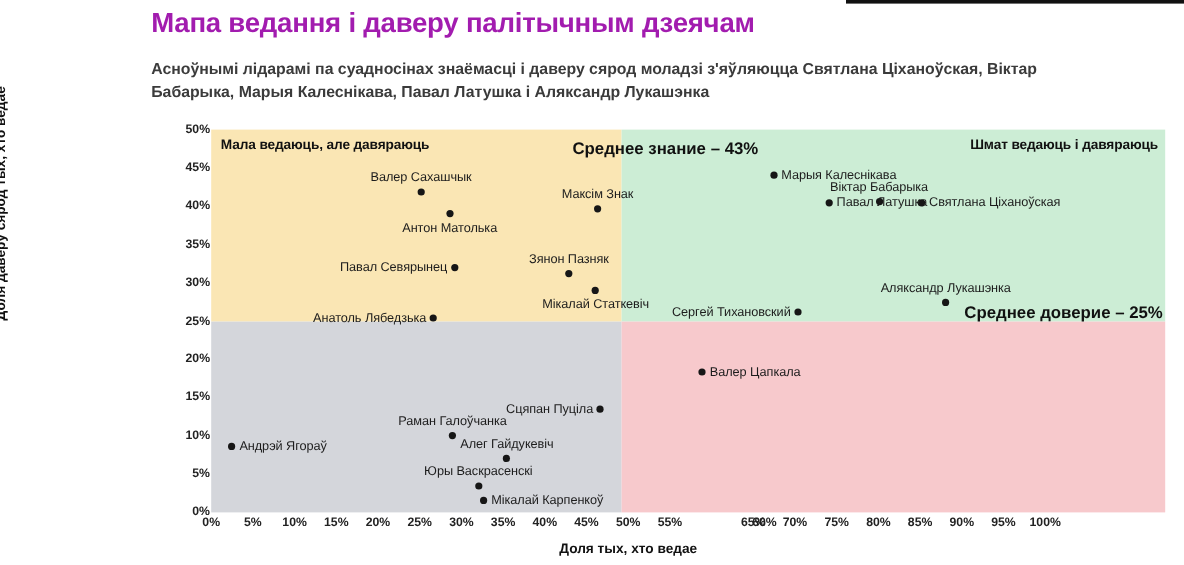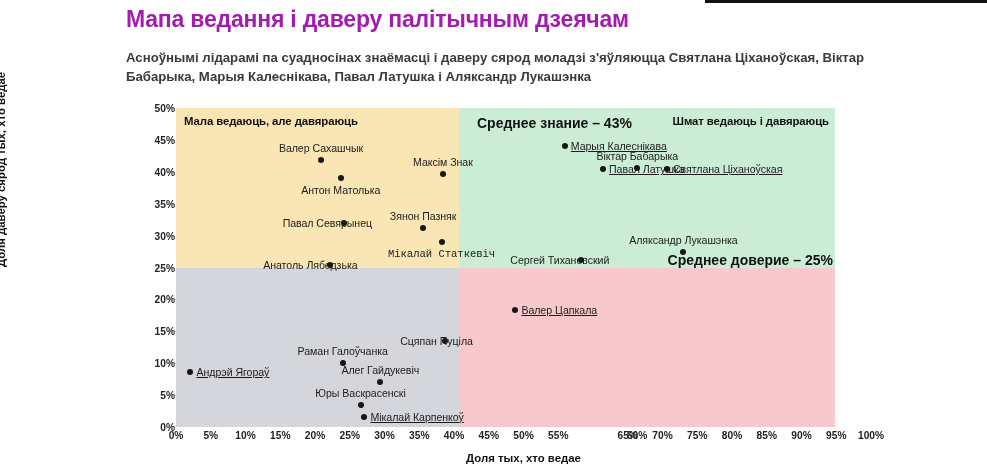--- a/index.html
+++ b/index.html
@@ -18,21 +18,21 @@
     position:absolute;left:126px;top:6px;width:780px;
     font-size:23px;font-weight:bold;letter-spacing:-0.2px;
     color:#a21caf;line-height:1.15;
   }
   .subtitle{
     position:absolute;left:126px;top:48px;width:790px;
     font-size:13.2px;font-weight:bold;color:#3b3b3b;line-height:1.45;
   }
 
   
-  .plot-wrap{position:absolute;left:176px;top:108px;width:659px;height:319px;}
+  .plot-wrap{position:absolute;left:176px;top:108px;width:795px;height:319px;}
   .quad{position:absolute;}
   .q-tl{left:0;top:0;width:43%;height:50%;}
   .q-tr{left:43%;top:0;width:57%;height:50%;}
   .q-bl{left:0;top:50%;width:43%;height:50%;}
   .q-br{left:43%;top:50%;width:57%;height:50%;}
 
   .quad-label{
     position:absolute;font-size:11.4px;font-weight:bold;color:#111;
     white-space:nowrap;letter-spacing:-0.1px;
   }
@@ -49,22 +49,22 @@
 
   
   .pt{
     position:absolute;width:6px;height:6px;border-radius:50%;
     background:#161616;transform:translate(-50%,-50%);
   }
   .lbl{
     position:absolute;font-size:10.6px;color:#1c1c1c;white-space:nowrap;
     letter-spacing:-0.05px;
   }
-  .lbl.right{transform:translate(0,-50%);text-decoration:underline;}
-  .lbl.left{transform:translate(-100%,-50%);margin-left:34px;}
+  .lbl.right{transform:translate(0,-50%);}
+  .lbl.left{transform:translate(-100%,-50%);}
   .lbl.above{transform:translate(-50%,-100%);}
   .lbl.below{transform:translate(-50%,0);}
 
   
   .xticks{position:absolute;left:176px;top:430px;width:695px;height:14px;}
   .xtick{
     position:absolute;top:0;font-size:10.2px;font-weight:bold;color:#222;
     transform:translateX(-50%);white-space:nowrap;
   }
   .yticks{position:absolute;left:141px;top:108px;width:34px;height:319px;}
@@ -110,21 +110,21 @@
         <div class="lbl above" style="left: 22%; top: calc(16.4% - 6px);">Валер Сахашчык</div>
         <div class="pt" title="Максім Знак" style="left: 40.5%; top: 20.8%; background: rgb(22, 22, 22);"></div>
         <div class="lbl above" style="left: 40.5%; top: calc(20.8% - 6px);">Максім Знак</div>
         <div class="pt" title="Антон Матолька" style="left: 25%; top: 22%; background: rgb(22, 22, 22);"></div>
         <div class="lbl below" style="left: 25%; top: calc(22% + 6px);">Антон Матолька</div>
         <div class="pt" title="Павал Севярынец" style="left: 25.5%; top: 36%; background: rgb(22, 22, 22);"></div>
         <div class="lbl left" style="left: calc(25.5% - 6px); top: 36%;">Павал Севярынец</div>
         <div class="pt" title="Зянон Пазняк" style="left: 37.5%; top: 37.6%; background: rgb(22, 22, 22);"></div>
         <div class="lbl above" style="left: 37.5%; top: calc(37.6% - 6px);">Зянон Пазняк</div>
         <div class="pt" title="Мікалай Статкевіч" style="left: 40.3%; top: 42%; background: rgb(22, 22, 22);"></div>
-        <div class="lbl below" style="left: 40.3%; top: calc(42% + 6px); font-family: Liberation Mono, monospace;">Мікалай Статкевіч</div>
+        <div class="lbl below" style="left: 40.3%; top: calc(42% + 6px);">Мікалай Статкевіч</div>
         <div class="pt" title="Анатоль Лябедзька" style="left: 23.3%; top: 49.2%; background: rgb(22, 22, 22);"></div>
         <div class="lbl left" style="left: calc(23.3% - 6px); top: 49.2%;">Анатоль Лябедзька</div>
         <div class="pt" title="Марыя Калеснікава" style="left: 59%; top: 12%; background: rgb(22, 22, 22);"></div>
         <div class="lbl right" style="left: calc(59% + 6px); top: 12%;">Марыя Калеснікава</div>
         <div class="pt" title="Віктар Бабарыка" style="left: 70%; top: 18.8%; background: rgb(22, 22, 22);"></div>
         <div class="lbl above" style="left: 70%; top: calc(18.8% - 6px);">Віктар Бабарыка</div>
         <div class="pt" title="Павал Латушка" style="left: 64.8%; top: 19.2%; background: rgb(22, 22, 22);"></div>
         <div class="lbl right" style="left: calc(64.8% + 6px); top: 19.2%;">Павал Латушка</div>
         <div class="pt" title="Святлана Ціханоўская" style="left: 74.5%; top: 19.2%; background: rgb(22, 22, 22);"></div>
         <div class="lbl right" style="left: calc(74.5% + 6px); top: 19.2%;">Святлана Ціханоўская</div>

